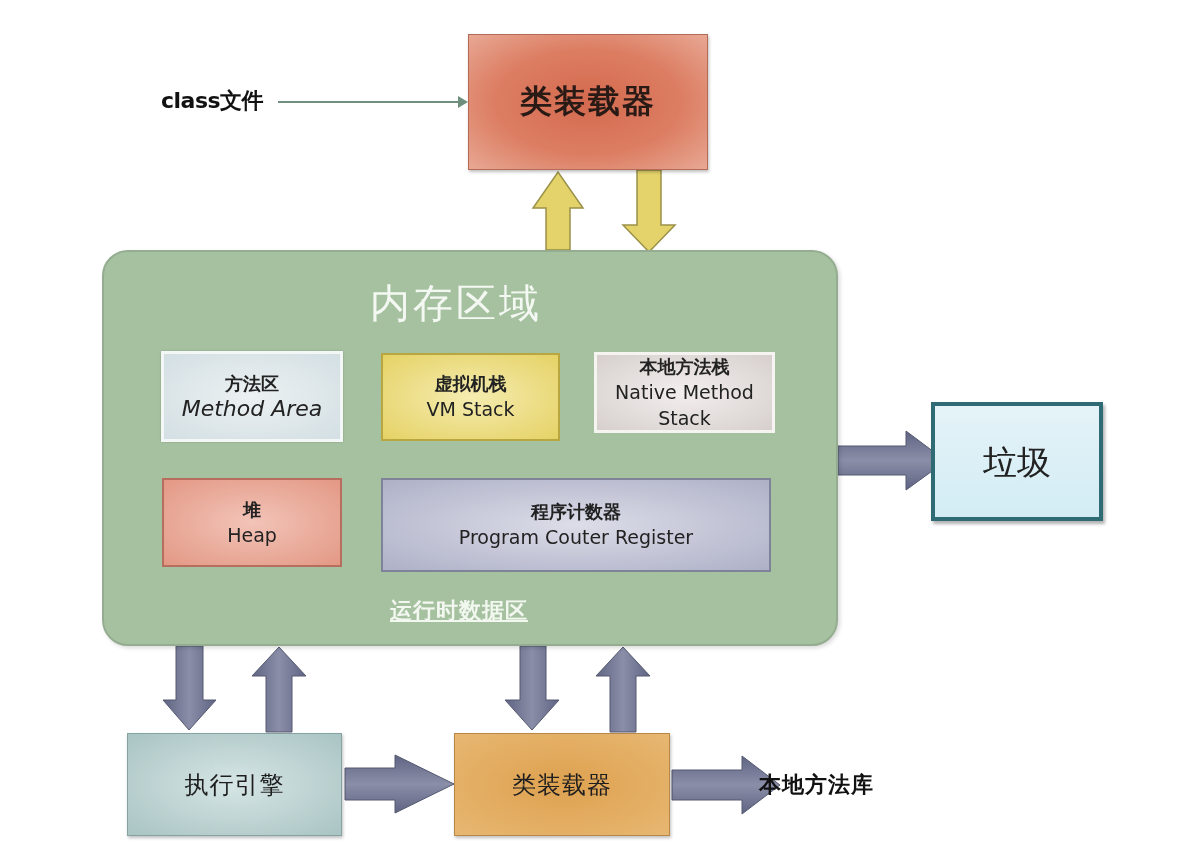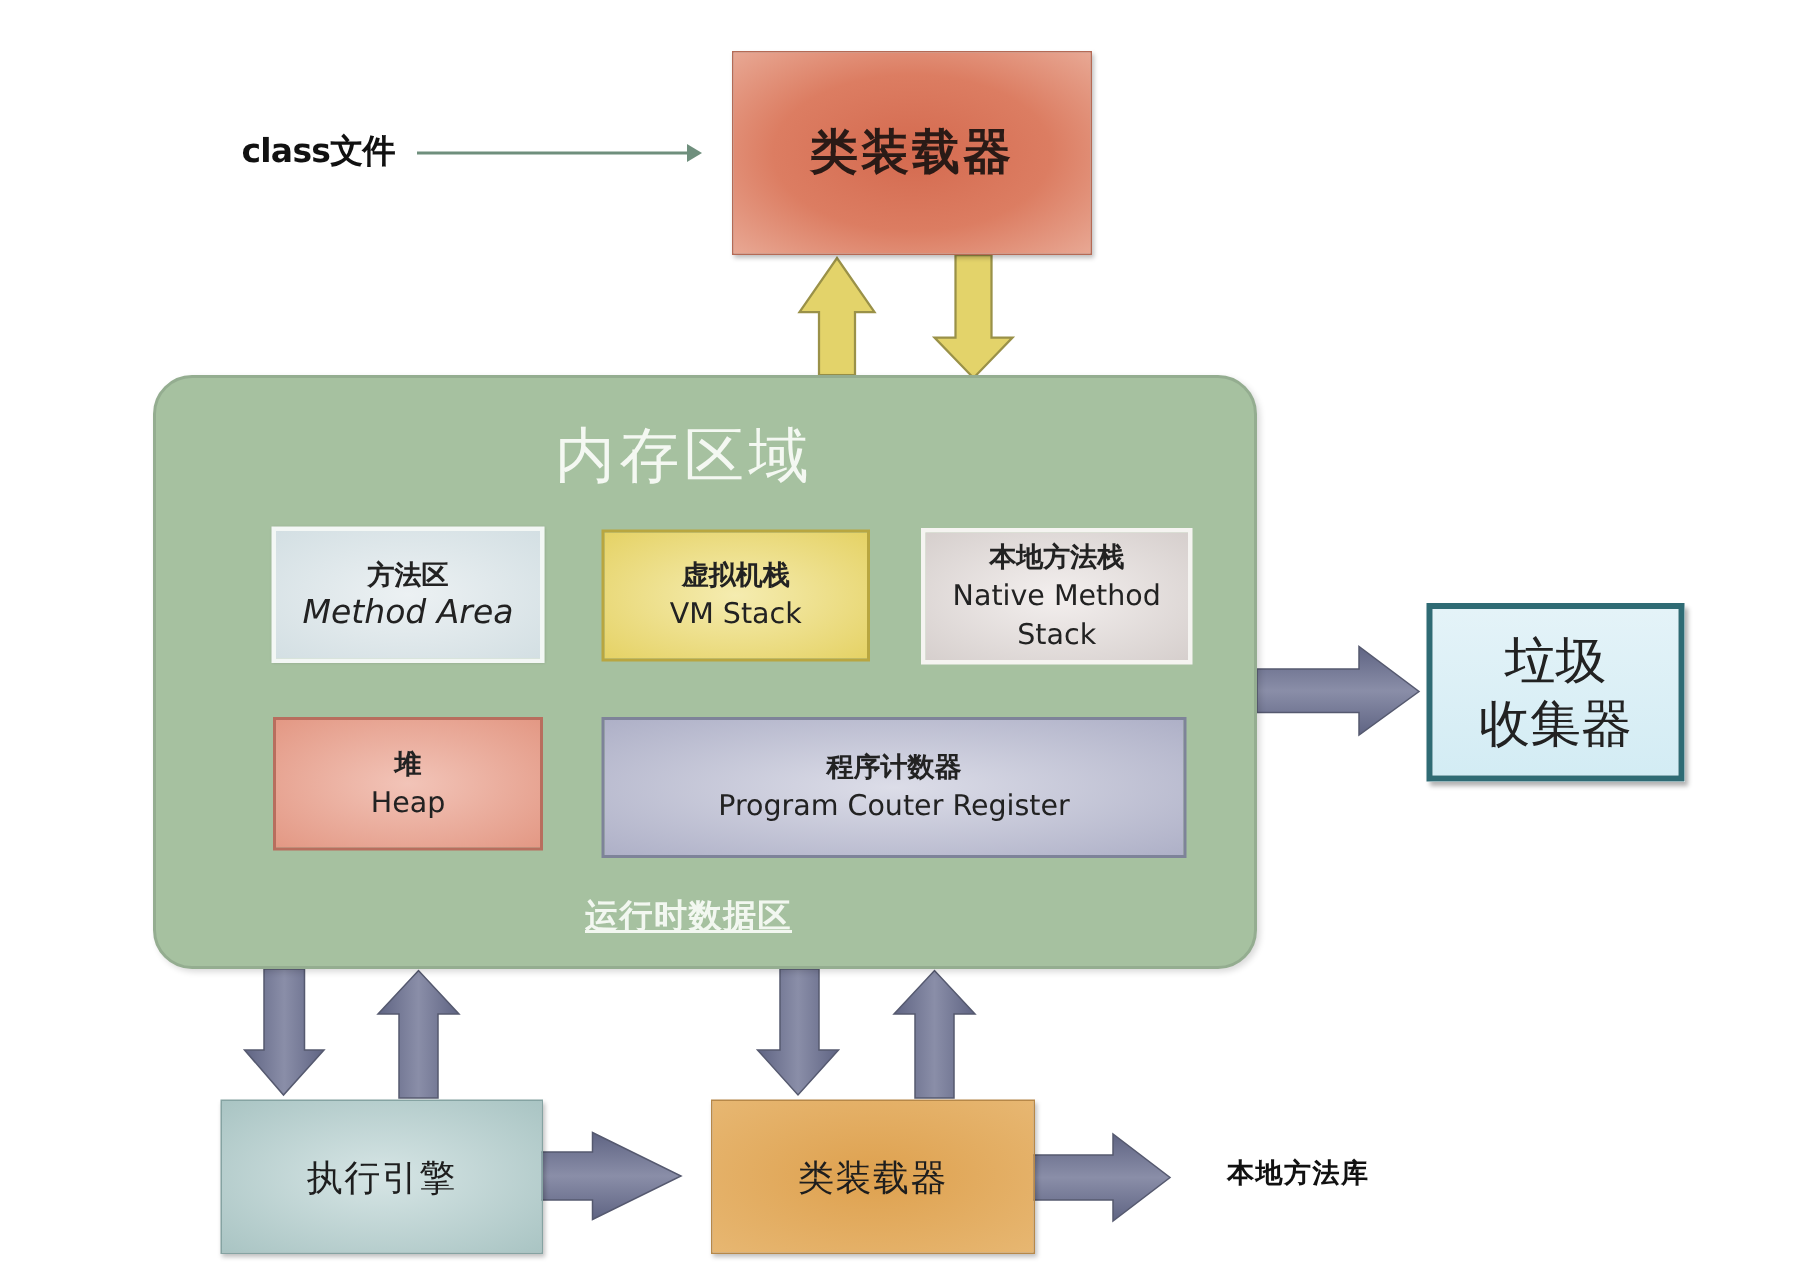--- a/index.html
+++ b/index.html
@@ -1,19 +1,19 @@
 <!DOCTYPE html>
 <html><head>
   <meta charset="utf-8">
   <style>
     html, body { margin: 0; padding: 0; background: #ffffff; }
     body { width: 1198px; height: 854px; position: relative; overflow: hidden;
            font-family: "DejaVu Sans", "Liberation Sans", sans-serif; }
     .abs { position: absolute; box-sizing: border-box; }
-    .box { display: flex; flex-direction: column; align-items: center; justify-content: center; text-align: center; color: #222; margin-left: 20px; }
+    .box { display: flex; flex-direction: column; align-items: center; justify-content: center; text-align: center; color: #222; }
 
     #class-label { left: 148px; top: 86px; font-size: 22px; font-weight: bold; color: #111; letter-spacing: -0.5px; margin-left: 13px; }
     #class-line { left: 278px; top: 101px; width: 186px; height: 2px; background: #6f8f7d; }
     #class-arrowhead { left: 458px; top: 96px; width: 0; height: 0;
       border-top: 6px solid transparent; border-bottom: 6px solid transparent; border-left: 10px solid #6f8f7d; }
 
     #class-loader { left: 468px; top: 34px; width: 240px; height: 136px;
       background: radial-gradient(ellipse at center, #d46a4f 0%, #dc7d62 55%, #e8a894 100%);
       border: 1px solid #b56a55; box-shadow: 1px 2px 3px rgba(0,0,0,0.25); }
     #class-loader span { font-size: 32px; font-weight: bold; color: #2a1a16; letter-spacing: 2px; }
@@ -26,21 +26,21 @@
 
     #method-area { left: 161px; top: 351px; width: 182px; height: 91px;
       background: radial-gradient(ellipse at center, #ecf1f3 0%, #d3dfe3 100%);
       border: 3px solid #f3f7f5; box-shadow: 0 0 2px rgba(0,0,0,0.2); }
     #method-area .zh { font-size: 18px; }
     #method-area .en { font-size: 22px; font-style: italic; font-family: "DejaVu Sans", sans-serif; }
 
     #vm-stack { left: 381px; top: 353px; width: 179px; height: 88px;
       background: radial-gradient(ellipse at center, #f5ecb0 0%, #e5d265 100%);
       border: 2px solid #b8a640; }
-    #native-stack { left: 594px; top: 352px; width: 181px; height: 91px;
+    #native-stack { left: 594px; top: 352px; width: 181px; height: 81px;
       background: radial-gradient(ellipse at center, #f3efee 0%, #d6cfcd 100%);
       border: 3px solid #f5f4f1; }
     #heap { left: 162px; top: 478px; width: 180px; height: 89px;
       background: radial-gradient(ellipse at center, #f2c4b8 0%, #e39884 100%);
       border: 2px solid #b86e5e; }
     #pc-register { left: 381px; top: 478px; width: 390px; height: 94px;
       background: radial-gradient(ellipse at center, #dcdde8 0%, #aeb0c7 100%);
       border: 2px solid #7e8399; }
     .inner .zh { font-size: 18px; font-weight: bold; line-height: 24px; }
     .inner .en { font-size: 19px; line-height: 26px; }
@@ -51,21 +51,21 @@
     #gc span { font-size: 34px; line-height: 42px; color: #222; }
 
     #exec-engine { left: 127px; top: 733px; width: 215px; height: 103px;
       background: radial-gradient(ellipse at center, #d6e5e5 0%, #a9c4c3 100%);
       border: 1px solid #85a3a2; box-shadow: 1px 2px 3px rgba(0,0,0,0.25); }
     #native-iface { left: 454px; top: 733px; width: 216px; height: 103px;
       background: radial-gradient(ellipse at center, #dea14f 0%, #e7b772 100%);
       border: 1px solid #b78848; box-shadow: 1px 2px 3px rgba(0,0,0,0.25); }
     #exec-engine span, #native-iface span { font-size: 24px; font-weight: normal; color: #1e1e1e; letter-spacing: 1px; }
 
-    #native-lib-label { left: 818px; top: 770px; font-size: 18px; font-weight: bold; color: #111; letter-spacing: 1px; }
+    #native-lib-label { left: 759px; top: 770px; font-size: 22px; font-weight: bold; color: #111; letter-spacing: 1px; }
 
     svg#arrows { position: absolute; left: 0; top: 0; width: 1198px; height: 854px; pointer-events: none; }
   </style>
 </head>
 <body>
 
 <svg id="arrows" viewBox="0 0 1198 854">
   <defs>
     <linearGradient id="slateV" x1="0" x2="1" y1="0" y2="0">
       <stop offset="0" stop-color="#5f6483"></stop>
@@ -132,21 +132,20 @@
 
 <div id="pc-register" class="abs box inner">
   <span class="zh">程序计数器</span>
   <span class="en">Program Couter Register</span>
 </div>
 
 <div id="runtime-label" class="abs">运行时数据区</div>
 
 <div id="gc" class="abs box">
   <span>垃圾</span>
-  <span>收集器</span>
 </div>
 
 <div id="exec-engine" class="abs box">
   <span>执行引擎</span>
 </div>
 
 <div id="native-iface" class="abs box">
   <span>类装载器</span>
 </div>
 

